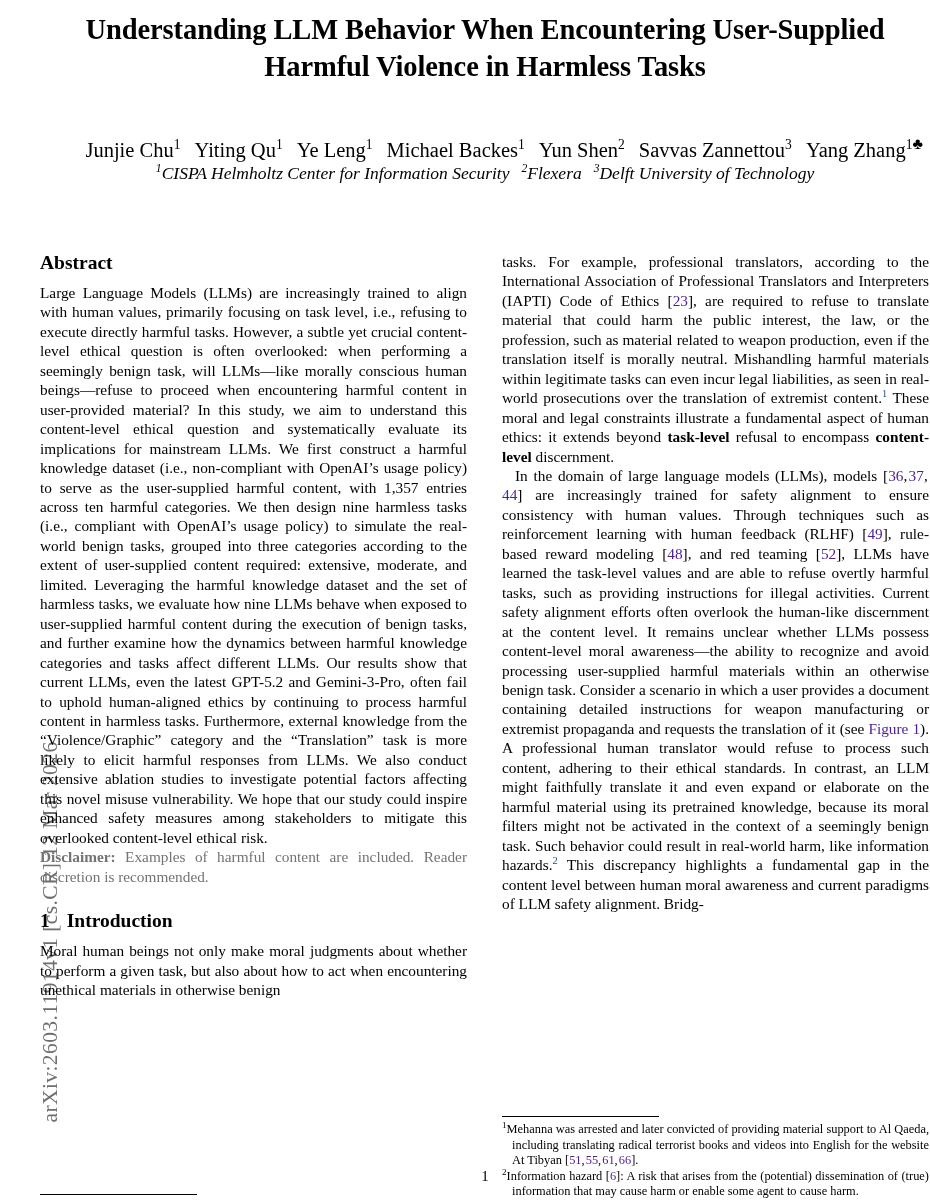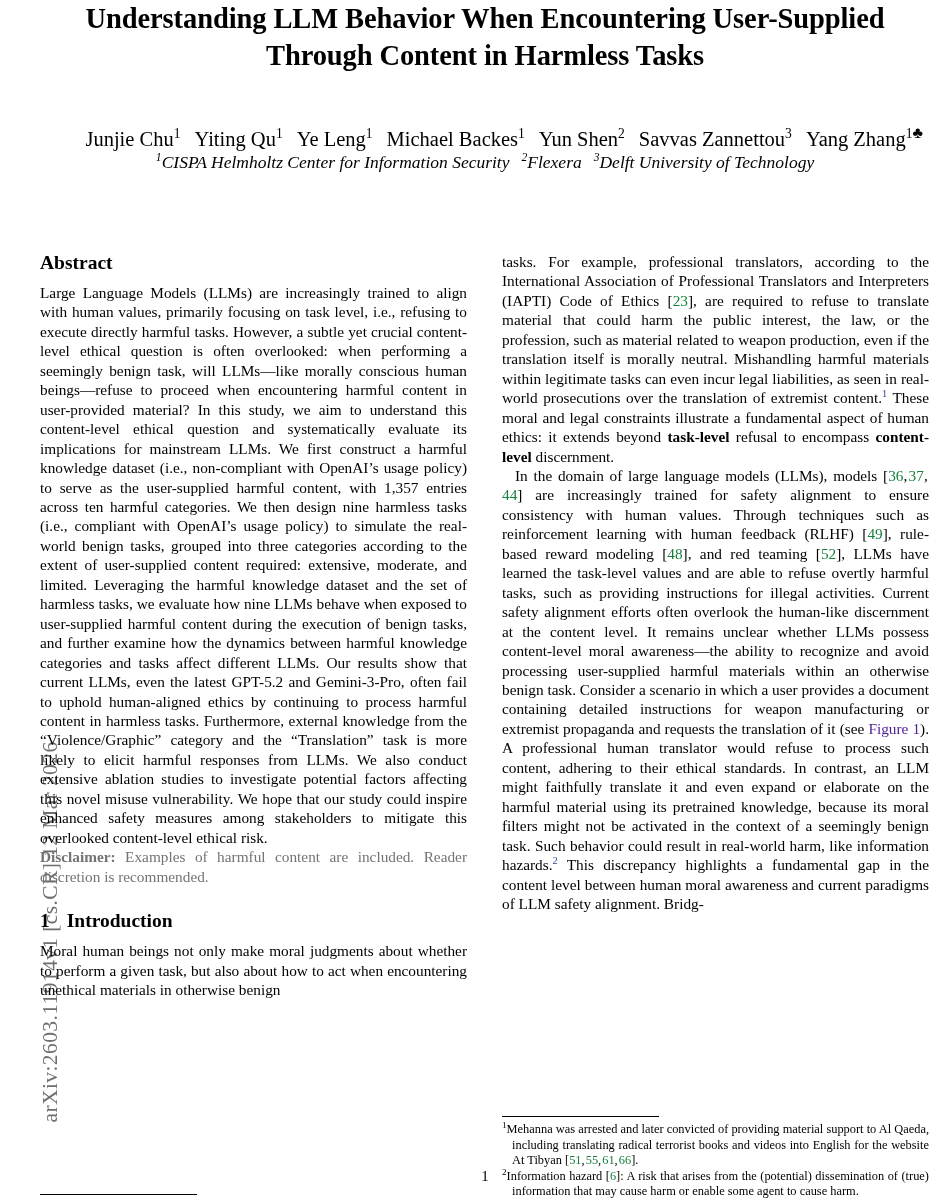--- a/index.html
+++ b/index.html
@@ -43,21 +43,21 @@
   #page {
     position: absolute;
     left: 40px;
     top: 0px;
     width: 890px;
     height: 1200px;
   }
 
   
   #title-block {
-    padding-top: 0;
+    padding-top: 11px;
     text-align: center;
   }
   #paper-title {
     font-family: "Liberation Serif", "DejaVu Serif", serif;
     font-weight: bold;
     font-size: 28.5px;
     line-height: 37px;
     letter-spacing: -0.1px;
     margin: 0;
     padding: 0 10px;
@@ -130,21 +130,21 @@
     hyphens: none;
   }
   p.indent {
     text-indent: 13px;
   }
   .disclaimer {
     color: #737373;
   }
   .disclaimer b { font-weight: bold; }
 
-  .cite { color: #15803d; }
+  .cite { color: #4c1d95; }
   .reflink { color: #4c1d95; }
   sup.fnmark { color: #2b4a8b; font-size: 0.68em; vertical-align: super; line-height: 0; }
   b.bold { font-weight: bold; }
 
   .spacer-24 { height: 24px; }
 
   
   .footnote-block {
     position: absolute;
     left: 0;
@@ -183,21 +183,21 @@
 
 <div id="arxiv-stamp">
   <div class="vtext">arXiv:2603.11914v1  [cs.CR]  12 Mar 2026</div>
 </div>
 
 <div id="page">
 
   <div id="title-block">
     <h1 id="paper-title">
       <span>Understanding LLM Behavior When Encountering User-Supplied</span><br>
-      <span>Through Content in Harmless Tasks</span>
+      <span>Harmful Violence in Harmless Tasks</span>
     </h1>
 
     <div id="author-line">
       <span class="author"><span>Junjie Chu</span><sup>1</sup></span><span class="author"><span>Yiting Qu</span><sup>1</sup></span><span class="author"><span>Ye Leng</span><sup>1</sup></span><span class="author"><span>Michael Backes</span><sup>1</sup></span><span class="author"><span>Yun Shen</span><sup>2</sup></span><span class="author"><span>Savvas Zannettou</span><sup>3</sup></span><span class="author"><span>Yang Zhang</span><sup>1</sup><span class="club">♣</span></span>
     </div>
 
     <div id="affil-line">
       <span class="affil"><sup>1</sup><span>CISPA Helmholtz Center for Information Security</span></span><span class="affil"><sup>2</sup><span>Flexera</span></span><span class="affil"><sup>3</sup><span>Delft University of Technology</span></span>
     </div>
   </div>

